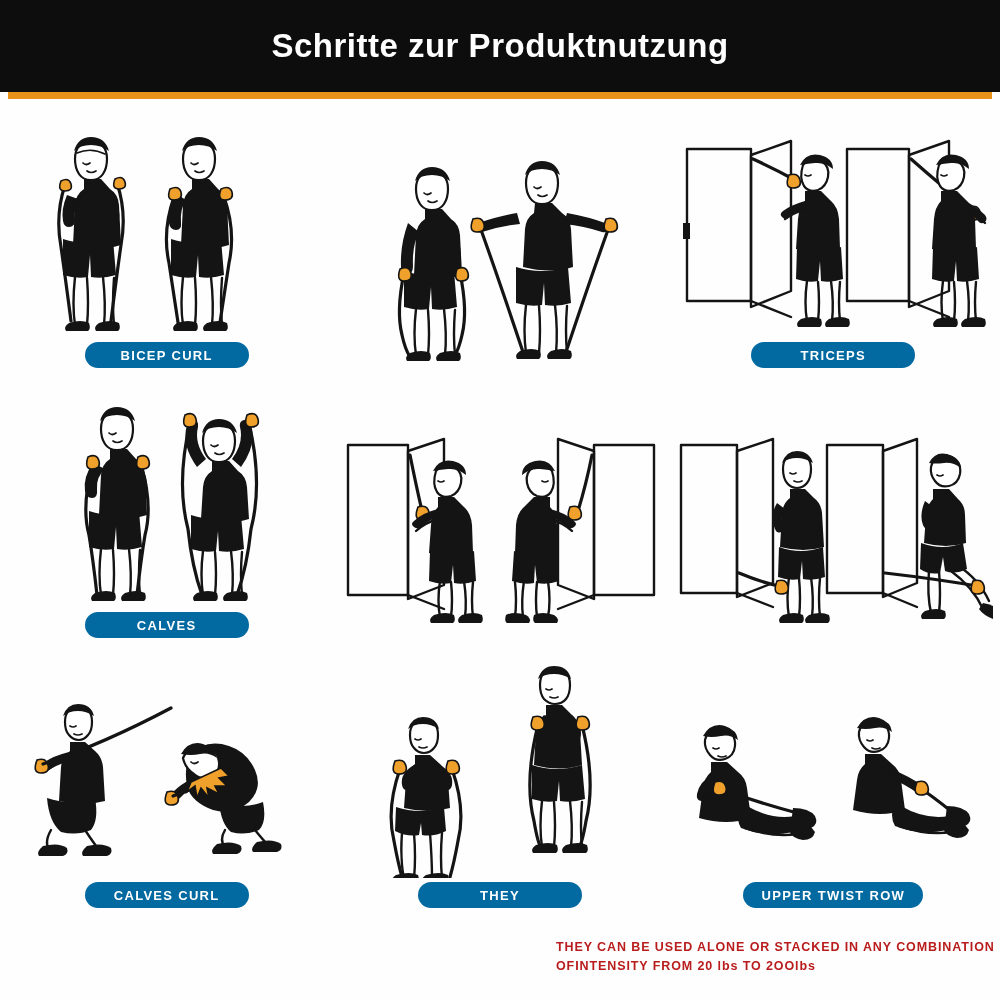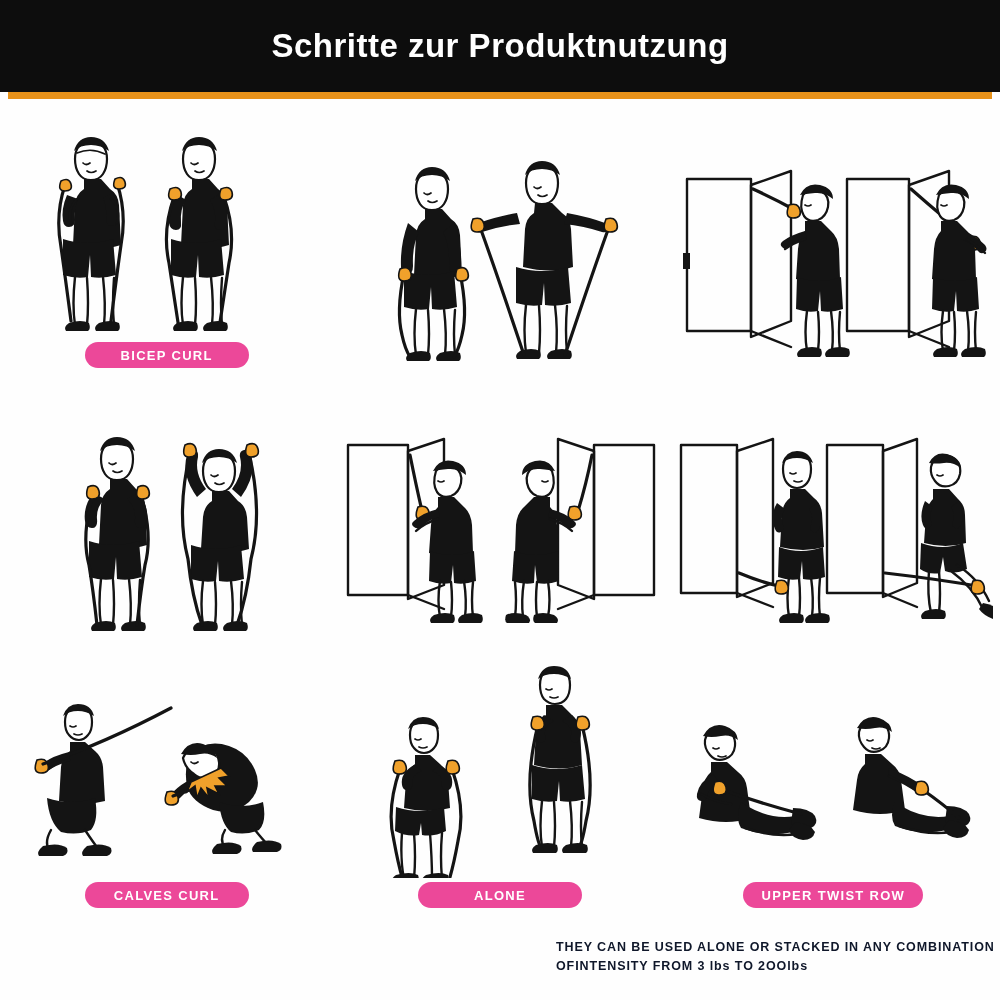--- a/index.html
+++ b/index.html
@@ -72,39 +72,39 @@
     width: 100%;
     display: flex;
     align-items: flex-end;
     justify-content: center;
   }
   .art svg {
     display: block;
   }
   .label {
     margin-top: 4px;
-    background: #ec4899;
+    background: #0369a1;
     color: #ffffff;
     font-size: 13px;
     font-weight: bold;
     letter-spacing: 1.3px;
     padding: 6px 18px 5px 18px;
     border-radius: 13px;
     white-space: nowrap;
     text-align: center;
     min-width: 128px;
   }
 
   
   .footer-note {
     position: absolute;
     left: 556px;
     top: 938px;
     width: 400px;
-    color: #0f172a;
+    color: #b91c1c;
     font-size: 12.5px;
     font-weight: bold;
     letter-spacing: 0.9px;
     line-height: 1.55;
   }
   .footer-note div { white-space: nowrap; }
 
   
   .ln { stroke: #141414; stroke-width: 2.4; fill: none; stroke-linecap: round; stroke-linejoin: round; }
   .lnT { stroke: #141414; stroke-width: 1.7; fill: none; stroke-linecap: round; }
@@ -287,20 +287,21 @@
               <path class="ln" d="M22 128 q-3 22 0 40"></path>
               <path class="ln" d="M33 129 q2 21 0 39"></path>
               <path class="ln" d="M46 128 q3 22 1 40"></path>
               <path class="ln" d="M55 129 q-2 21 0 39"></path>
               <path class="bk" d="M16 166 q12-4 20 0 q2 6-1 8 h-22 q-3-4 3-8z"></path>
               <path class="bk" d="M44 166 q12-4 20 0 q2 6-1 8 h-22 q-3-4 3-8z"></path>
             </g>
           </g>
         </svg>
       </div>
+      <div class="label">TRICEPS</div>
     </div>
 
     <div class="cell">
       <div class="art">
         <svg width="300" height="215" viewBox="0 0 300 215">
 
           <g transform="translate(26,0)">
             <path class="wh" d="M58 36 q0-17 16-17 q16 0 16 17 q0 9-4 15 q-4 6-12 6 q-8 0-12-6 q-4-6-4-15z"></path>
             <path class="bk" d="M57 28 q4-14 17-14 q14 0 18 14 q-8-6-18-6 q-11 0-17 6z"></path>
             <path class="lnT" d="M66 40 q3 3 7 0"></path>
@@ -338,20 +339,21 @@
             <path class="bk" d="M52 200 q12-4 20 0 q2 6-1 8 h-22 q-3-4 3-8z"></path>
             <path class="bk" d="M82 200 q12-4 20 0 q2 6-1 8 h-22 q-3-4 3-8z"></path>
 
             <path class="band" d="M45 30 q-14 60-2 106 q4 38 14 66"></path>
             <path class="band" d="M104 30 q14 60 2 106 q-4 38-14 66"></path>
             <path class="or" d="M40 22 q9-4 11 4 q2 8-7 8 q-8 0-4-12z"></path>
             <path class="or" d="M102 22 q9-4 11 4 q2 8-7 8 q-8 0-4-12z"></path>
           </g>
         </svg>
       </div>
+      <div class="label">CALVES</div>
     </div>
 
     <div class="cell">
       <div class="art">
         <svg width="320" height="215" viewBox="0 0 320 215">
 
           <g>
             <path class="ln" d="M8 22 h60 v150 h-60z"></path>
             <path class="ln" d="M68 28 l36 -12 v146 l-36 14z"></path>
             <path class="ln" d="M68 172 l36 14"></path>
@@ -548,21 +550,21 @@
             <path class="ln" d="M84 139 q-2 25 0 45"></path>
             <path class="bk" d="M38 182 q13-4 21 0 q2 6-1 8 h-23 q-3-4 3-8z"></path>
             <path class="bk" d="M68 182 q13-4 21 0 q2 6-1 8 h-23 q-3-4 3-8z"></path>
             <path class="band" d="M40 62 q-14 56-4 96 q4 24 8 28"></path>
             <path class="band" d="M84 62 q14 56 4 96 q-4 24-8 28"></path>
             <path class="or" d="M35 54 q9-3 11 5 q2 8-7 8 q-9 0-4-13z"></path>
             <path class="or" d="M80 54 q9-3 11 5 q2 8-7 8 q-9 0-4-13z"></path>
           </g>
         </svg>
       </div>
-      <div class="label">ALONE</div>
+      <div class="label">THEY</div>
     </div>
 
     <div class="cell">
       <div class="art">
         <svg width="320" height="190" viewBox="0 0 320 190">
 
           <g transform="translate(6,30)">
             <path class="wh" d="M26 22 q4-14 18-11 q13 3 12 17 q-1 10-10 13 q-9 3-15-4 q-6-7-5-15z"></path>
             <path class="bk" d="M24 18 q8-14 22-10 q12 4 13 14 q-8-6-17-4 q-10 2-18 0z"></path>
             <path class="lnT" d="M34 30 q3 2 6 0"></path>
@@ -599,16 +601,16 @@
           </g>
         </svg>
       </div>
       <div class="label">UPPER TWIST ROW</div>
     </div>
 
   </div>
 
   <div class="footer-note">
     <div>THEY CAN BE USED ALONE OR STACKED IN ANY COMBINATION</div>
-    <div>OFINTENSITY  FROM 3 lbs TO 2OOlbs</div>
+    <div>OFINTENSITY  FROM 20 lbs TO 2OOlbs</div>
   </div>
 
 </div>
 
 </body></html>

